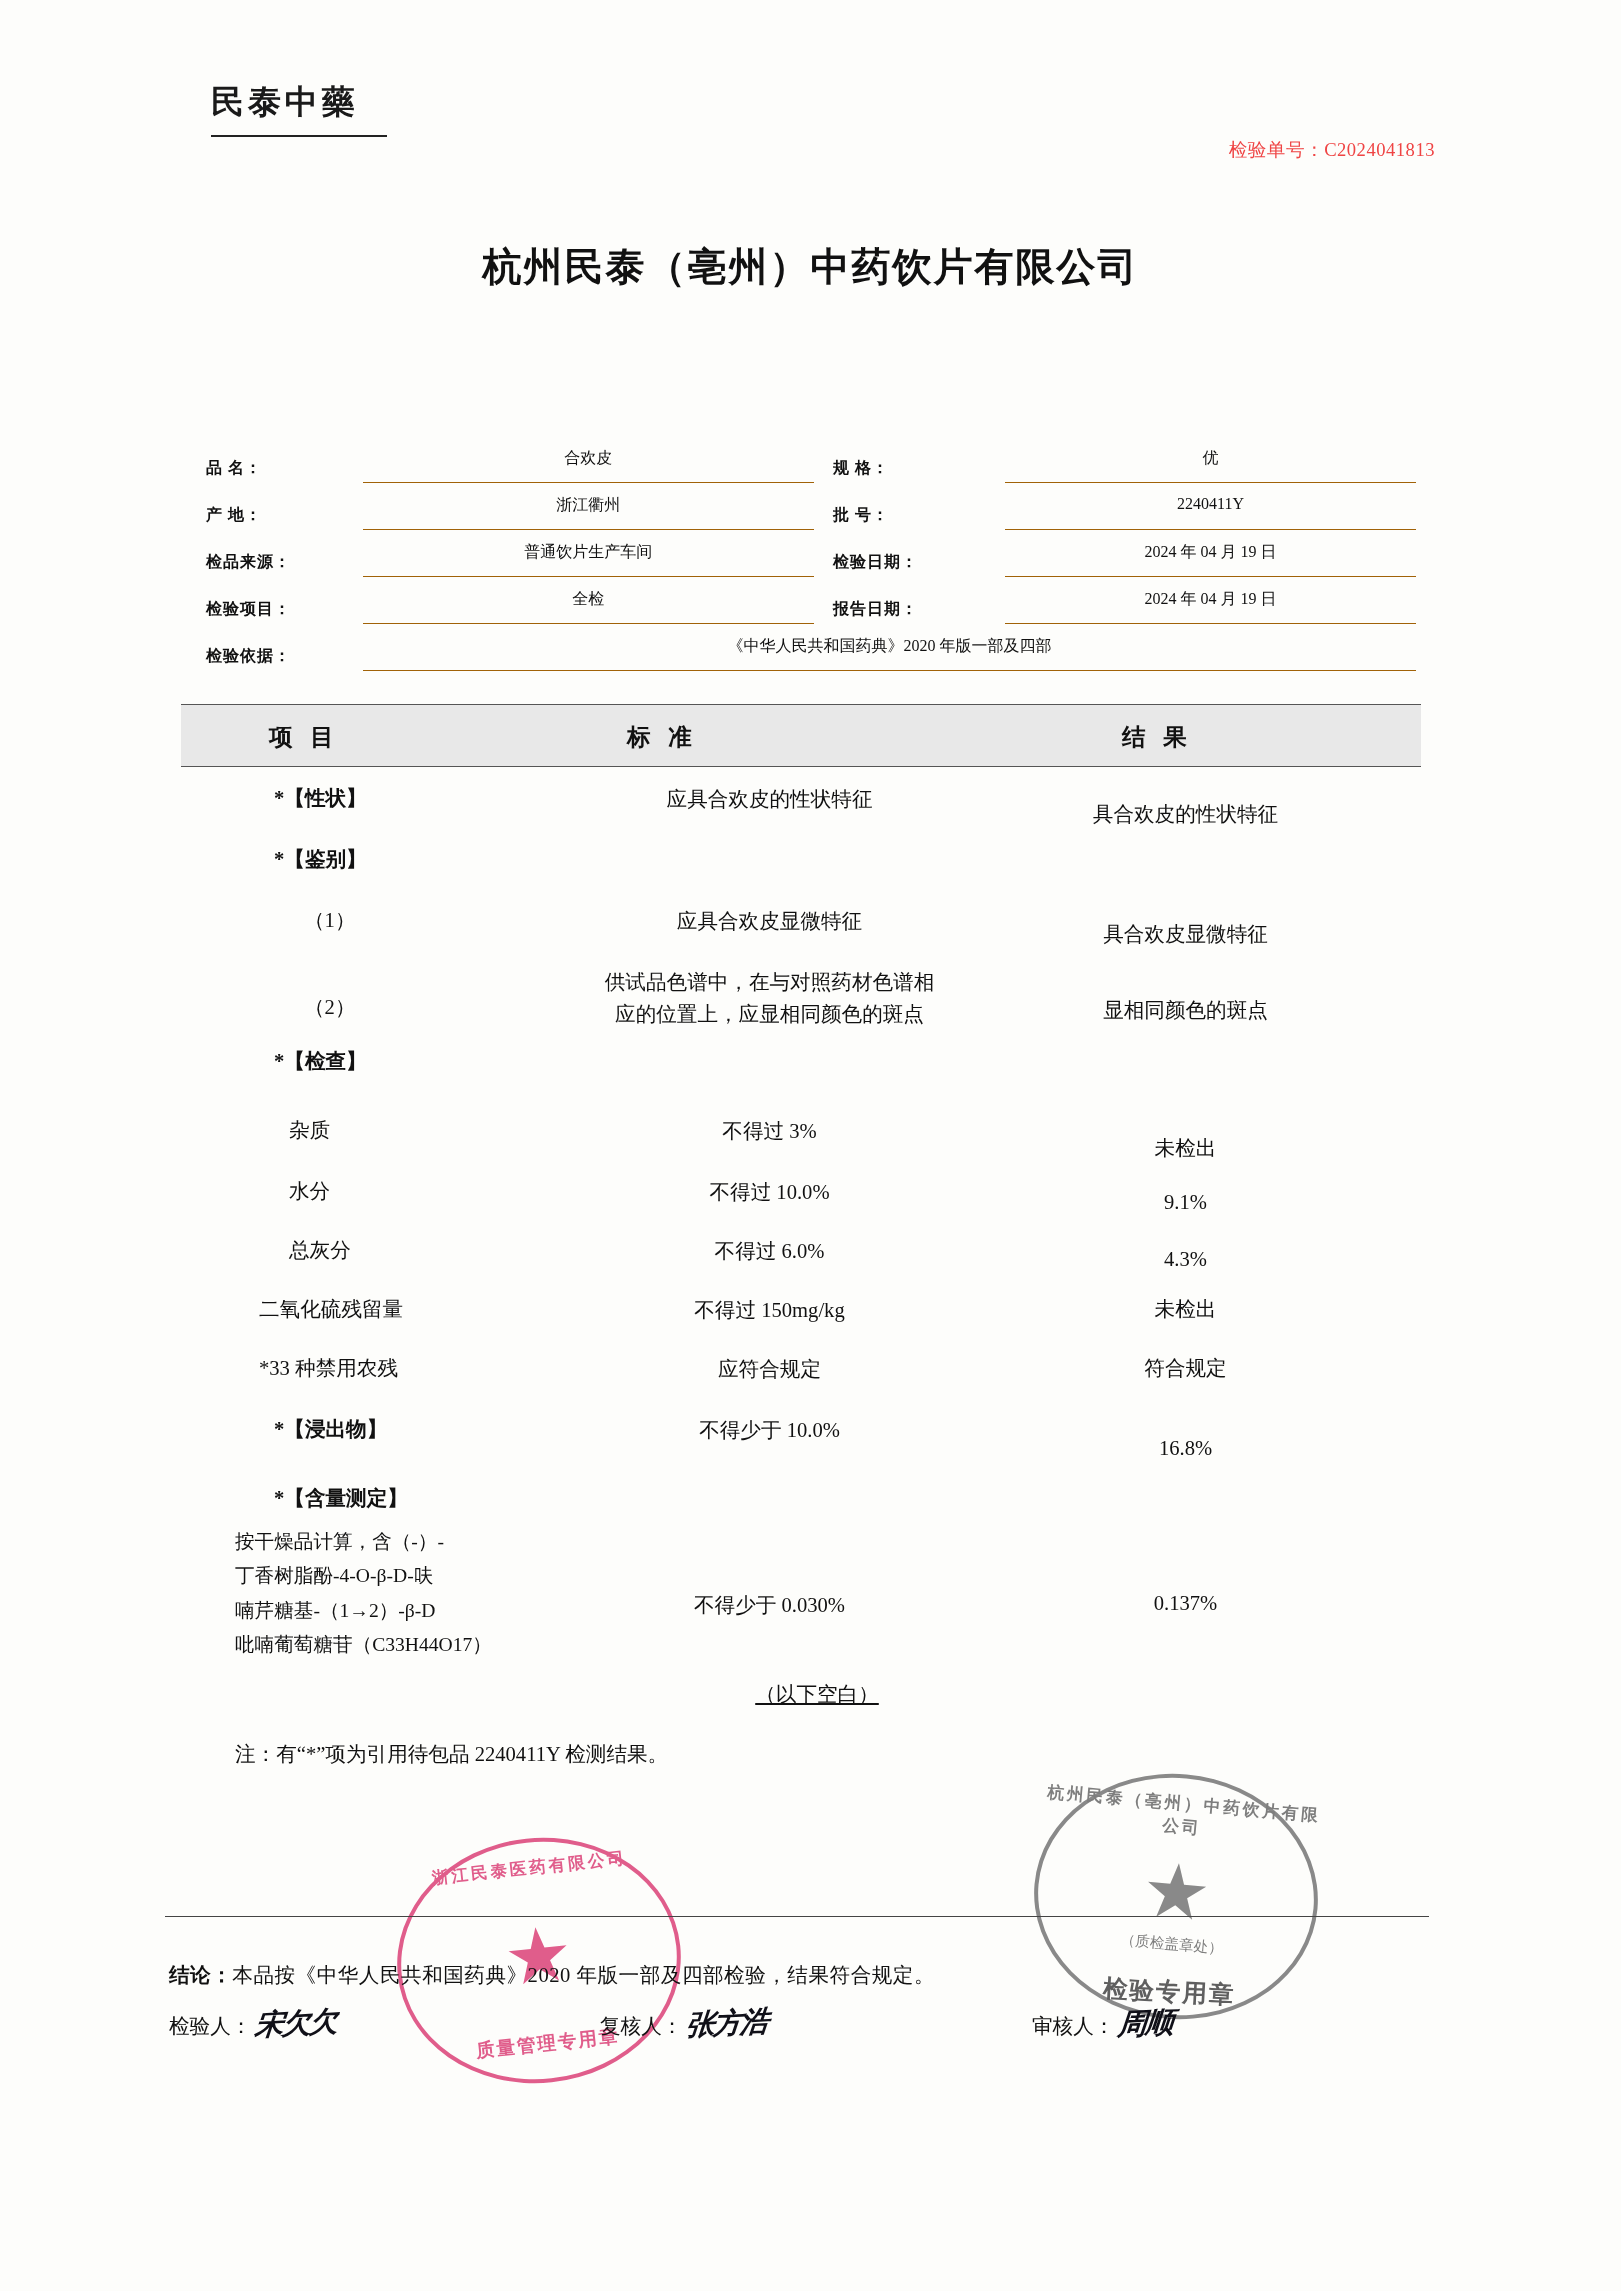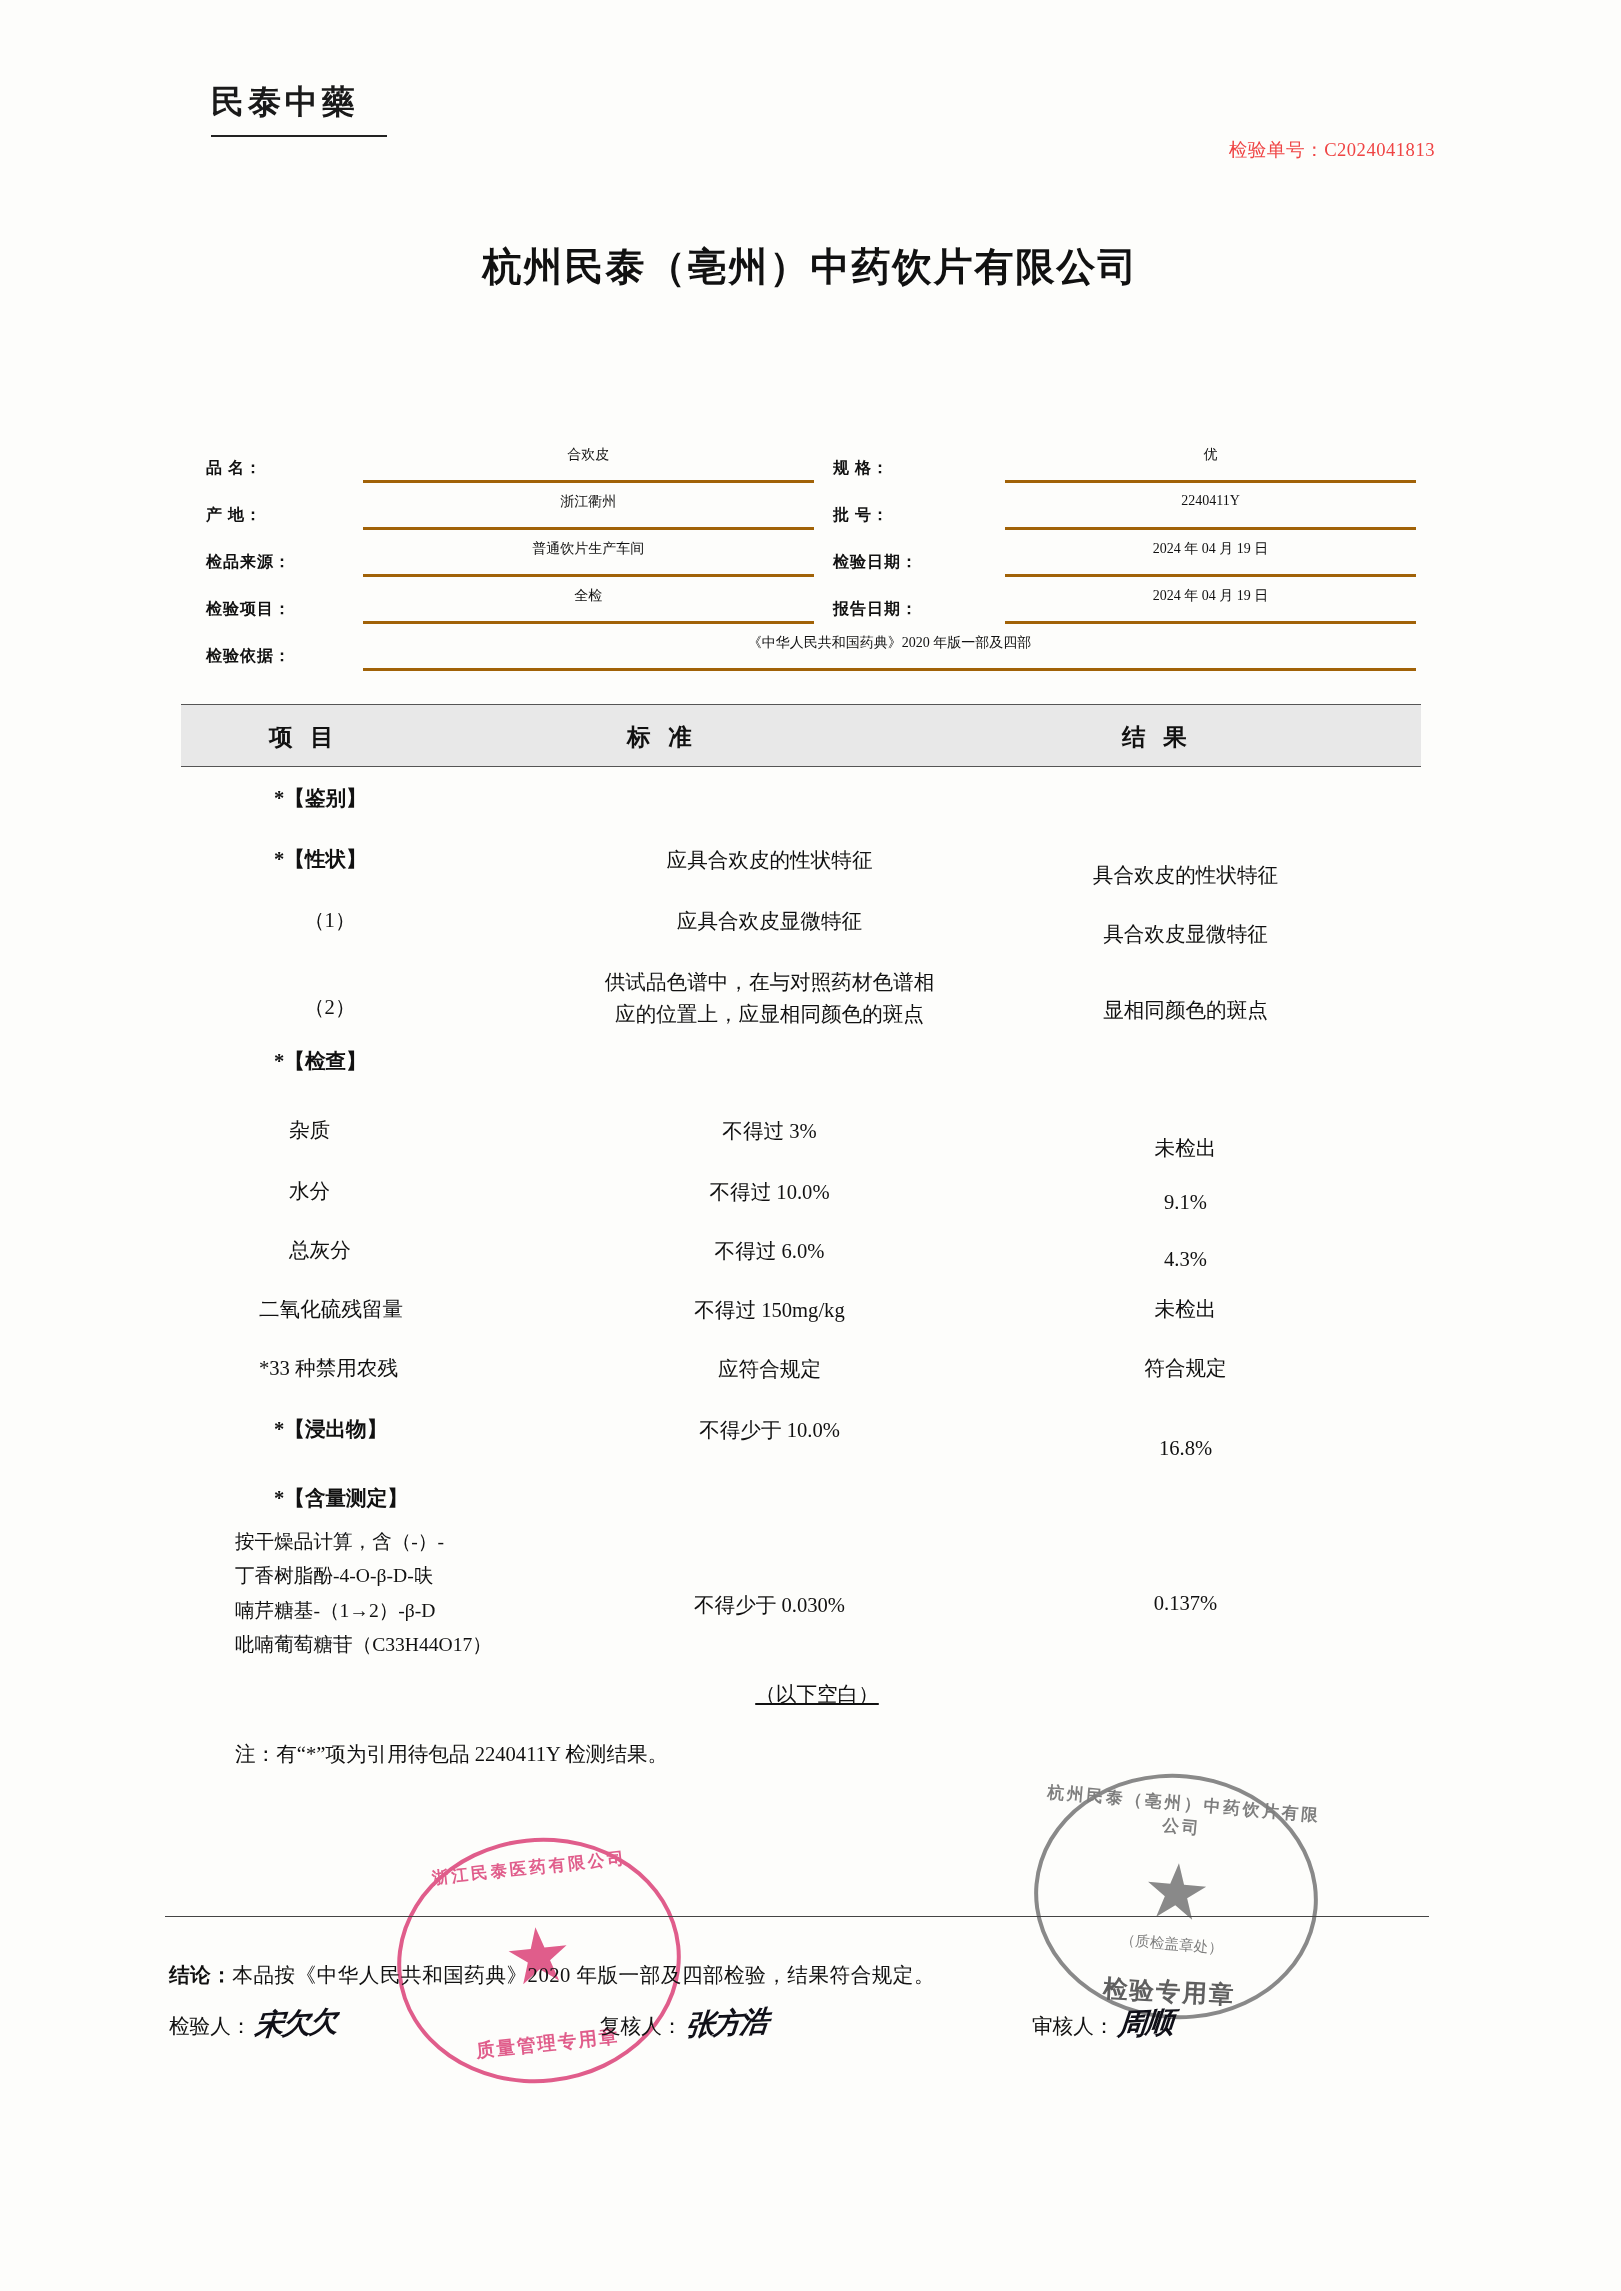--- a/index.html
+++ b/index.html
@@ -83,23 +83,23 @@
   .mlabel {
     width: 157px;
     font-size: 16px;
     letter-spacing: 1px;
     white-space: nowrap;
     padding-bottom: 3.9px;
     font-weight: bold;
   }
   .mvalue {
     flex: 1;
-    border-bottom: 3px solid #a16207;
-    text-align: center;
-    font-size: 14px;
+    border-bottom: 1px solid #a16207;
+    text-align: center;
+    font-size: 16px;
     padding-bottom: 4.9px;
     height: 29px;
     box-sizing: content-box;
   }
   .meta-col-left { width: 608px; display: flex; align-items: flex-end; }
   .meta-col-right { width: 603px; display: flex; align-items: flex-end; padding-left: 0; }
   .meta-col-right .mlabel { width: 172px; padding-left: 19.6px; }
   .meta-wide {
     display: flex;
     align-items: flex-end;
@@ -363,27 +363,27 @@
 
   <div class="tbl-head">
     <div class="th th-item">项    目</div>
     <div class="th th-std">标    准</div>
     <div class="th th-res">结    果</div>
   </div>
 
   <div class="rows">
 
     <div class="row" style="height:61px">
-      <div class="c-item ind0 bold">*【鉴别】</div>
-    </div>
-
-    <div class="row" style="height:61px">
       <div class="c-item ind0 bold">*【性状】</div>
       <div class="c-std">应具合欢皮的性状特征</div>
       <div class="c-res" style="top:15.7px">具合欢皮的性状特征</div>
+    </div>
+
+    <div class="row" style="height:61px">
+      <div class="c-item ind0 bold">*【鉴别】</div>
     </div>
 
     <div class="row" style="height:61px">
       <div class="c-item ind1">（1）</div>
       <div class="c-std">应具合欢皮显微特征</div>
       <div class="c-res" style="top:13.7px">具合欢皮显微特征</div>
     </div>
 
     <div class="row" style="height:80px">
       <div class="c-item ind1" style="top:25.5px">（2）</div>

